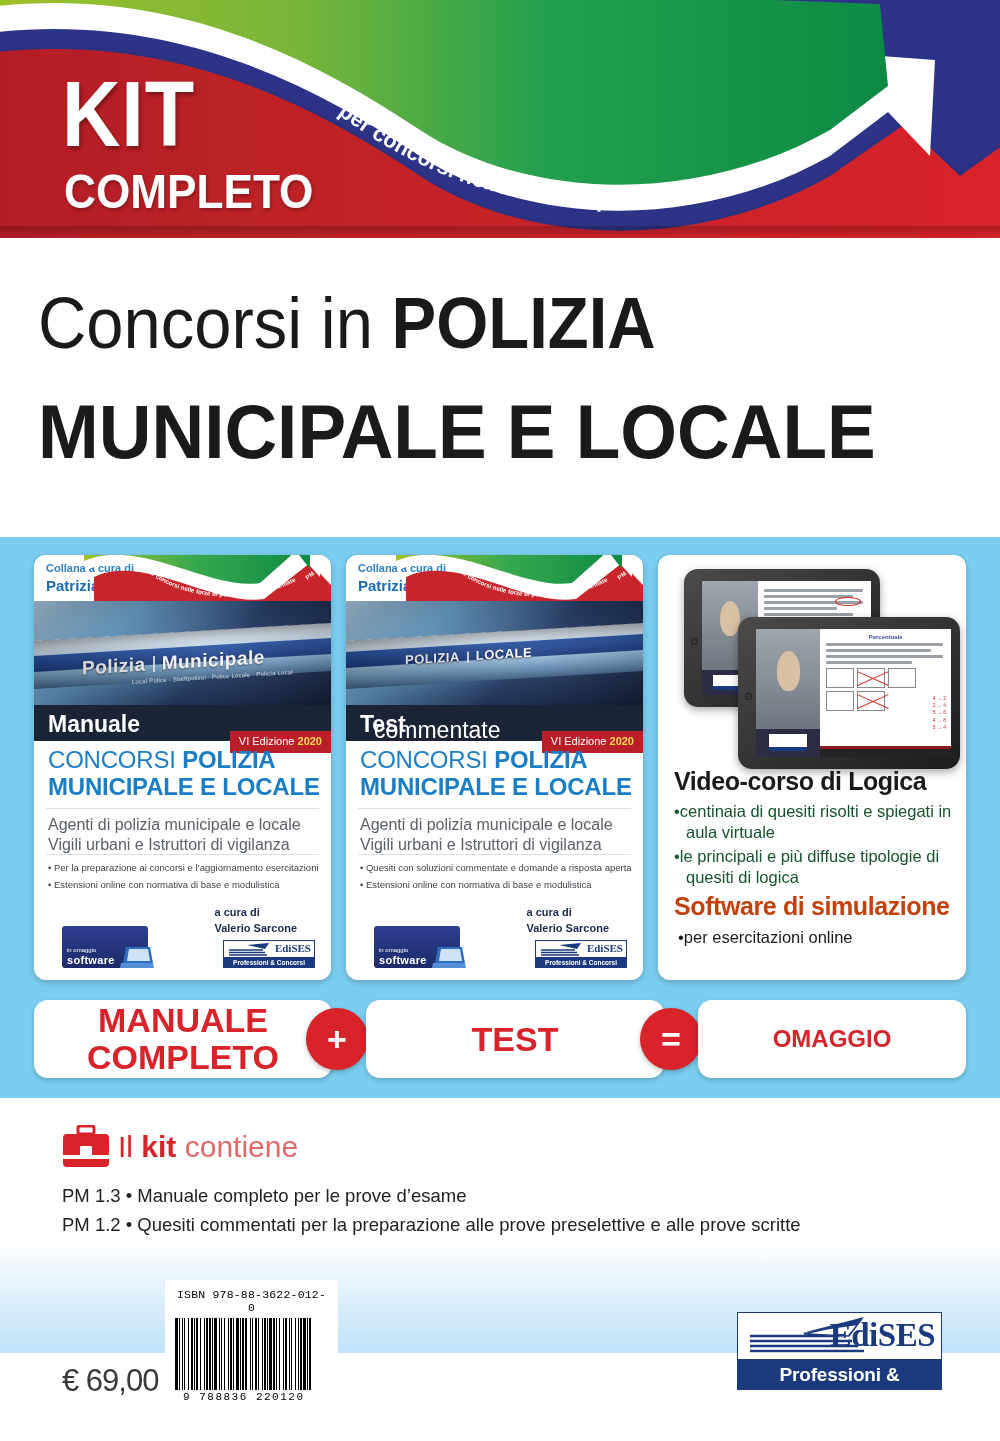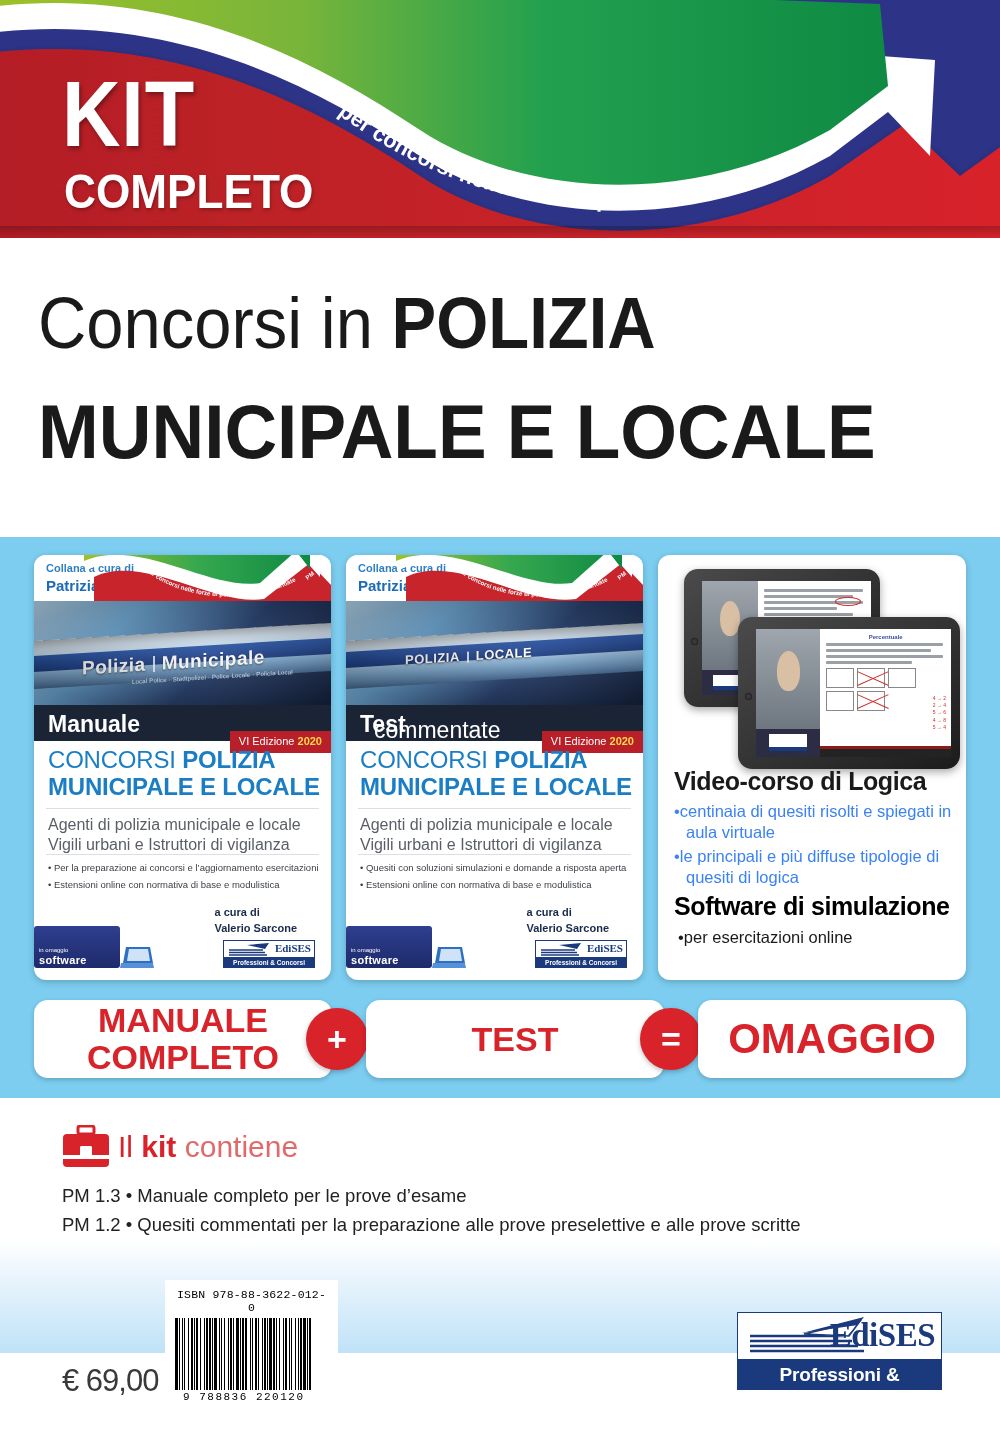--- a/index.html
+++ b/index.html
@@ -137,21 +137,21 @@
   .bk-bullets {
     position:absolute; left:14px; top:305px; width:275px;
     color:#3a3f45; font-size:9.5px; line-height:1.75;
   }
   .bk-bullets div:before { content:"\2022  "; }
   .bk-acura {
     position:absolute; right:34px; top:350px; text-align:left;
     color:#1a2a4a; font-size:11px; line-height:1.45; font-weight:600;
   }
   .bk-sw {
-    position:absolute; left:0; bottom:12px; width:86px; height:28px;
+    position:absolute; left:28px; bottom:12px; width:86px; height:28px;
     background:linear-gradient(180deg,#2f3f8f,#1d2a6b); border-radius:3px;
     color:#fff; font-size:6px; padding:21px 5px; line-height:1.15;
   }
   .bk-sw b { display:block; font-size:11px; letter-spacing:.3px; }
   .bk-sw-lap {
     position:absolute; left:86px; bottom:10px; width:34px; height:26px;
   }
   .bk-edises {
     position:absolute; right:16px; bottom:12px; width:92px; height:28px;
     border:1px solid #1b3a7e; background:#fff; overflow:hidden;
@@ -206,45 +206,45 @@
   .redmath { position:absolute; right:5px; bottom:26px; font-size:5px; color:#d02b2b; line-height:1.45; }
   .taskbar { position:absolute; left:0; bottom:0; width:100%; height:8px; background:#232323; }
   .taskbar.red { background:#8d1b1b; height:3px; bottom:8px; }
 
   .promo-h1 {
     position:absolute; left:16px; top:212px; font-size:25px; font-weight:700; color:#1a1a1a;
     letter-spacing:-.4px;
   }
   .promo-l {
     position:absolute; left:16px; top:246px; width:278px;
-    font-size:16.5px; color:#3b82f6; line-height:1.3;
+    font-size:16.5px; color:#14532d; line-height:1.3;
   }
   .promo-l div { padding-left:12px; text-indent:-12px; margin-bottom:2px; }
   .promo-l div:before { content:"\2022 "; }
   .promo-h2 {
-    position:absolute; left:16px; top:337px; font-size:25px; font-weight:700; color:#000000;
+    position:absolute; left:16px; top:337px; font-size:25px; font-weight:700; color:#c2410c;
     letter-spacing:-.4px;
   }
   .promo-l2 {
     position:absolute; left:20px; top:372px; width:278px;
     font-size:16.5px; color:#1a1a1a; line-height:1.3;
   }
   .promo-l2 div:before { content:"\2022 "; }
 
   
   .eq-row { position:absolute; left:34px; top:463px; width:932px; height:78px; }
   .eq-pill {
     position:absolute; top:0; height:78px; background:#fff; border-radius:14px;
     box-shadow:0 2px 5px rgba(0,0,0,.2);
     display:flex; align-items:center; justify-content:center;
     color:#d8232a; font-weight:700; text-align:center; line-height:1.08;
   }
   .eq-pill.p1 { left:0; width:298px; font-size:34px; }
   .eq-pill.p2 { left:332px; width:298px; font-size:34px; }
-  .eq-pill.p3 { left:664px; width:268px; font-size:42px; }
+  .eq-pill.p3 { left:664px; width:268px; font-size:24px; }
   .eq-op {
     position:absolute; top:8px; width:62px; height:62px; border-radius:50%;
     background:#d8232a; color:#fff; font-size:34px; font-weight:700;
     display:flex; align-items:center; justify-content:center;
     box-shadow:0 2px 5px rgba(0,0,0,.25);
   }
   .eq-op.o1 { left:272px; }
   .eq-op.o2 { left:606px; }
 
   
@@ -474,21 +474,21 @@
           <span>CONCORSI </span><b>POLIZIA</b><br>
           <b>MUNICIPALE E LOCALE</b>
         </div>
         <div class="bk-divider" style="top:253px"></div>
         <div class="bk-sub">
           <span>Agenti di polizia municipale e locale</span><br>
           <span>Vigili urbani e Istruttori di vigilanza</span>
         </div>
         <div class="bk-divider" style="top:299px"></div>
         <div class="bk-bullets">
-          <div>Quesiti con soluzioni simulazioni e domande a risposta aperta</div>
+          <div>Quesiti con soluzioni commentate e domande a risposta aperta</div>
           <div>Estensioni online con normativa di base e modulistica</div>
         </div>
         <div class="bk-acura">
           <div>a cura di</div>
           <div>Valerio Sarcone</div>
         </div>
         <div class="bk-sw">
           <span>in omaggio</span>
           <b>software</b>
           <span>per effettuare infinite simulazioni</span>

